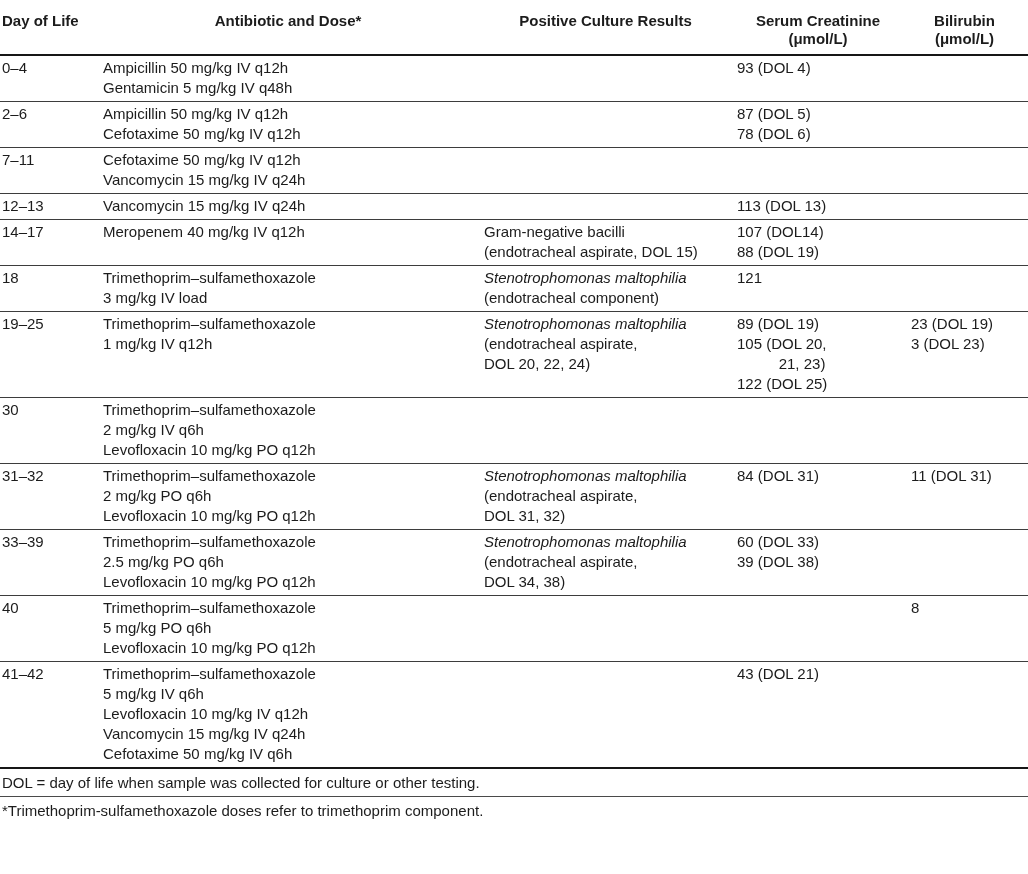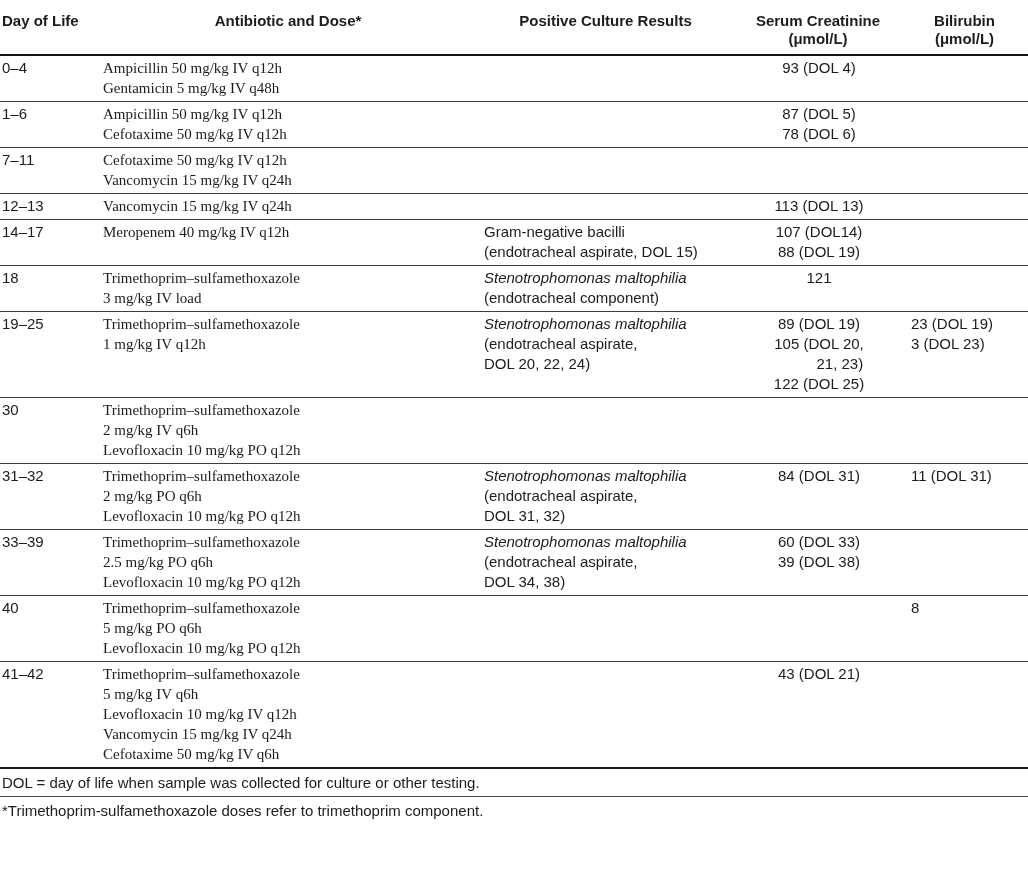--- a/index.html
+++ b/index.html
@@ -31,23 +31,23 @@
     font-weight: bold;
     line-height: 18px;
     padding-top: 12px;
     padding-bottom: 6px;
     text-align: center;
     border-bottom: 2px solid #161616;
   }
   thead th.col-day { text-align: left; padding-left: 2px; }
   tbody tr + tr td { border-top: 1px solid #3d3d3d; }
   td.col-day   { padding-left: 2px; }
-  td.col-abx   { padding-left: 3px; font-family: Liberation Serif, serif; }
+  td.col-abx   { padding-left: 3px; }
   td.col-culture { padding-left: 4px; }
-  td.col-cr    { padding-left: 2px; text-align: center; }
+  td.col-cr    { padding-left: 2px; }
   td.col-bili  { padding-left: 6px; }
   .organism {
     display: block;
     font-style: italic;
   }
   .culture-detail { display: block; }
   .footnotes {
     width: 1028px;
     font-size: 15px;
     line-height: 20px;
@@ -85,21 +85,21 @@
     <tbody>
         <tr>
           <td class="col-day">0–4</td>
           <td class="col-abx">Ampicillin 50 mg/kg IV q12h
 Gentamicin 5 mg/kg IV q48h</td>
           <td class="col-culture"><span class="organism"></span><span class="culture-detail"></span></td>
           <td class="col-cr">93 (DOL 4)</td>
           <td class="col-bili"></td>
         </tr>
         <tr>
-          <td class="col-day">1–6</td>
+          <td class="col-day">2–6</td>
           <td class="col-abx">Ampicillin 50 mg/kg IV q12h
 Cefotaxime 50 mg/kg IV q12h</td>
           <td class="col-culture"><span class="organism"></span><span class="culture-detail"></span></td>
           <td class="col-cr">87 (DOL 5)
 78 (DOL 6)</td>
           <td class="col-bili"></td>
         </tr>
         <tr>
           <td class="col-day">7–11</td>
           <td class="col-abx">Cefotaxime 50 mg/kg IV q12h

